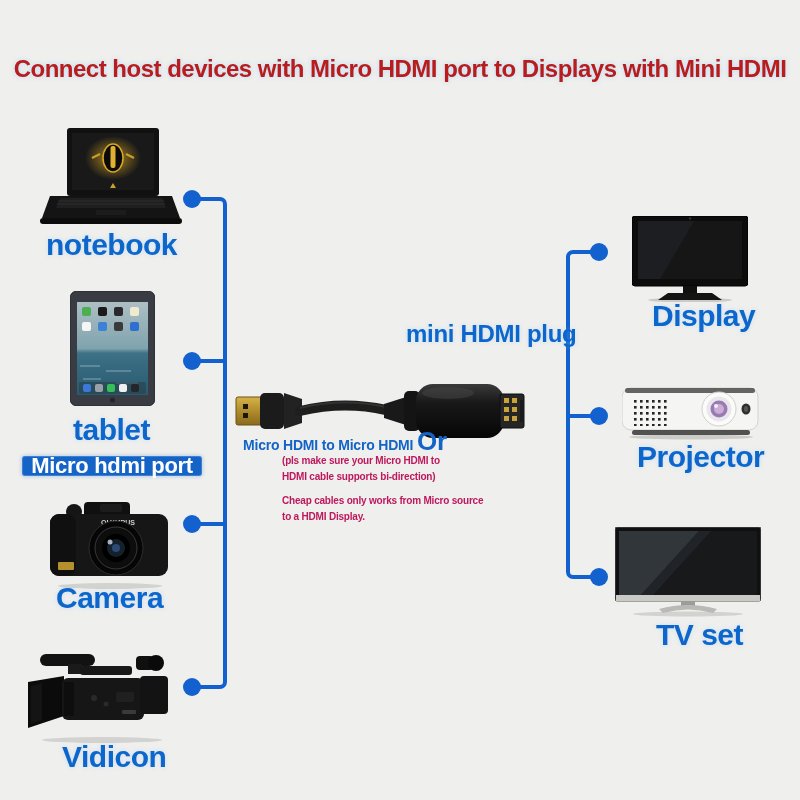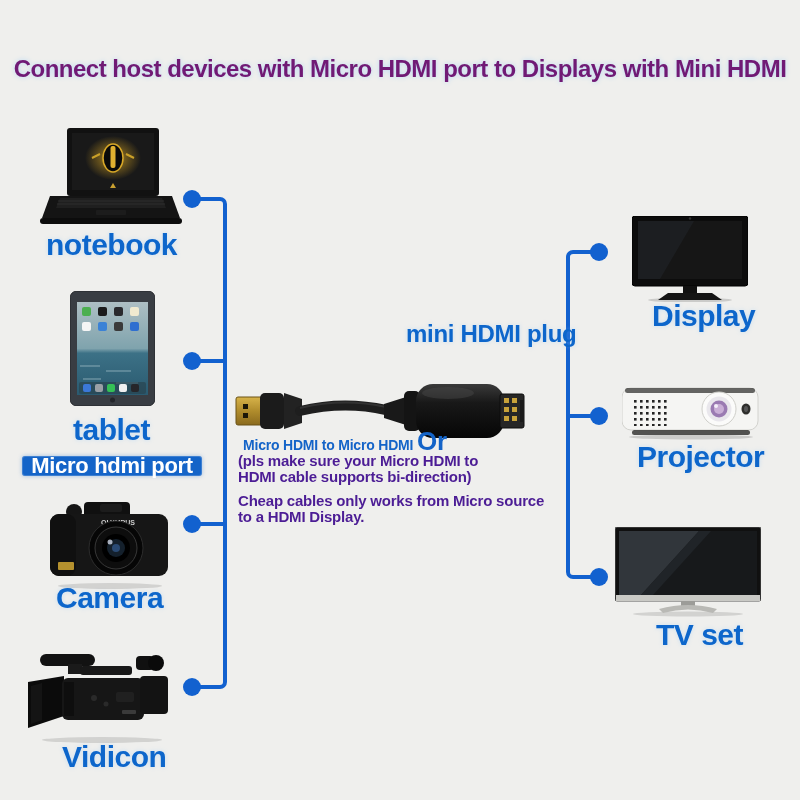--- a/index.html
+++ b/index.html
@@ -3,21 +3,21 @@
 <meta charset="utf-8">
 <style>
   html,body { margin:0; padding:0; background:#ffffff; }
   .canvas {
     position:relative; width:800px; height:800px; margin:0 auto;
     background:#efefed; overflow:hidden;
     font-family:"Liberation Sans", sans-serif;
   }
   .title {
     position:absolute; top:55px; left:0; width:800px; text-align:center;
-    font-size:24px; font-weight:bold; color:#701a75; letter-spacing:-0.5px;
+    font-size:24px; font-weight:bold; color:#b91c1c; letter-spacing:-0.5px;
     text-shadow:0 0 5px rgba(120,190,255,0.45); white-space:nowrap;
   }
   .dev { position:absolute; }
   .dev-label {
     position:absolute; font-size:30px; font-weight:bold; color:#0d66cb;
     letter-spacing:-0.5px; white-space:nowrap;
     text-shadow:0 0 4px rgba(130,195,255,0.35);
   }
   .badge {
     position:absolute; left:22px; top:456px; width:180px; height:20px;
@@ -27,21 +27,21 @@
     box-shadow:inset 0 0 0 1px rgba(255,255,255,0.18), 0 0 4px rgba(20,100,200,0.35);
   }
   .plug-label {
     position:absolute; left:406px; top:320px;
     font-size:24px; font-weight:bold; color:#0d66cb; letter-spacing:-0.3px;
     white-space:nowrap; text-shadow:0 0 4px rgba(130,195,255,0.35);
   }
   .note { position:absolute; left:238px; top:433px; width:300px; font-weight:bold; }
   .note div { white-space:nowrap; }
   .note .blue { color:#1464c8; font-size:14px; line-height:16px; letter-spacing:-0.2px; padding-left:5px; }
-  .note .red  { color:#4c1d95; font-size:15px; line-height:16px; letter-spacing:-0.2px; }
+  .note .red  { color:#be185d; font-size:10px; line-height:16px; letter-spacing:-0.2px;margin-left:44px; }
   .note .or   { font-size:26px; line-height:16px; }
   .note .gap  { height:8px; }
   .overlay { position:absolute; left:0; top:0; pointer-events:none; }
 </style>
 </head>
 <body>
 
 <div class="canvas">
 
   <div class="title">Connect host devices with Micro HDMI port to Displays with Mini HDMI</div>

